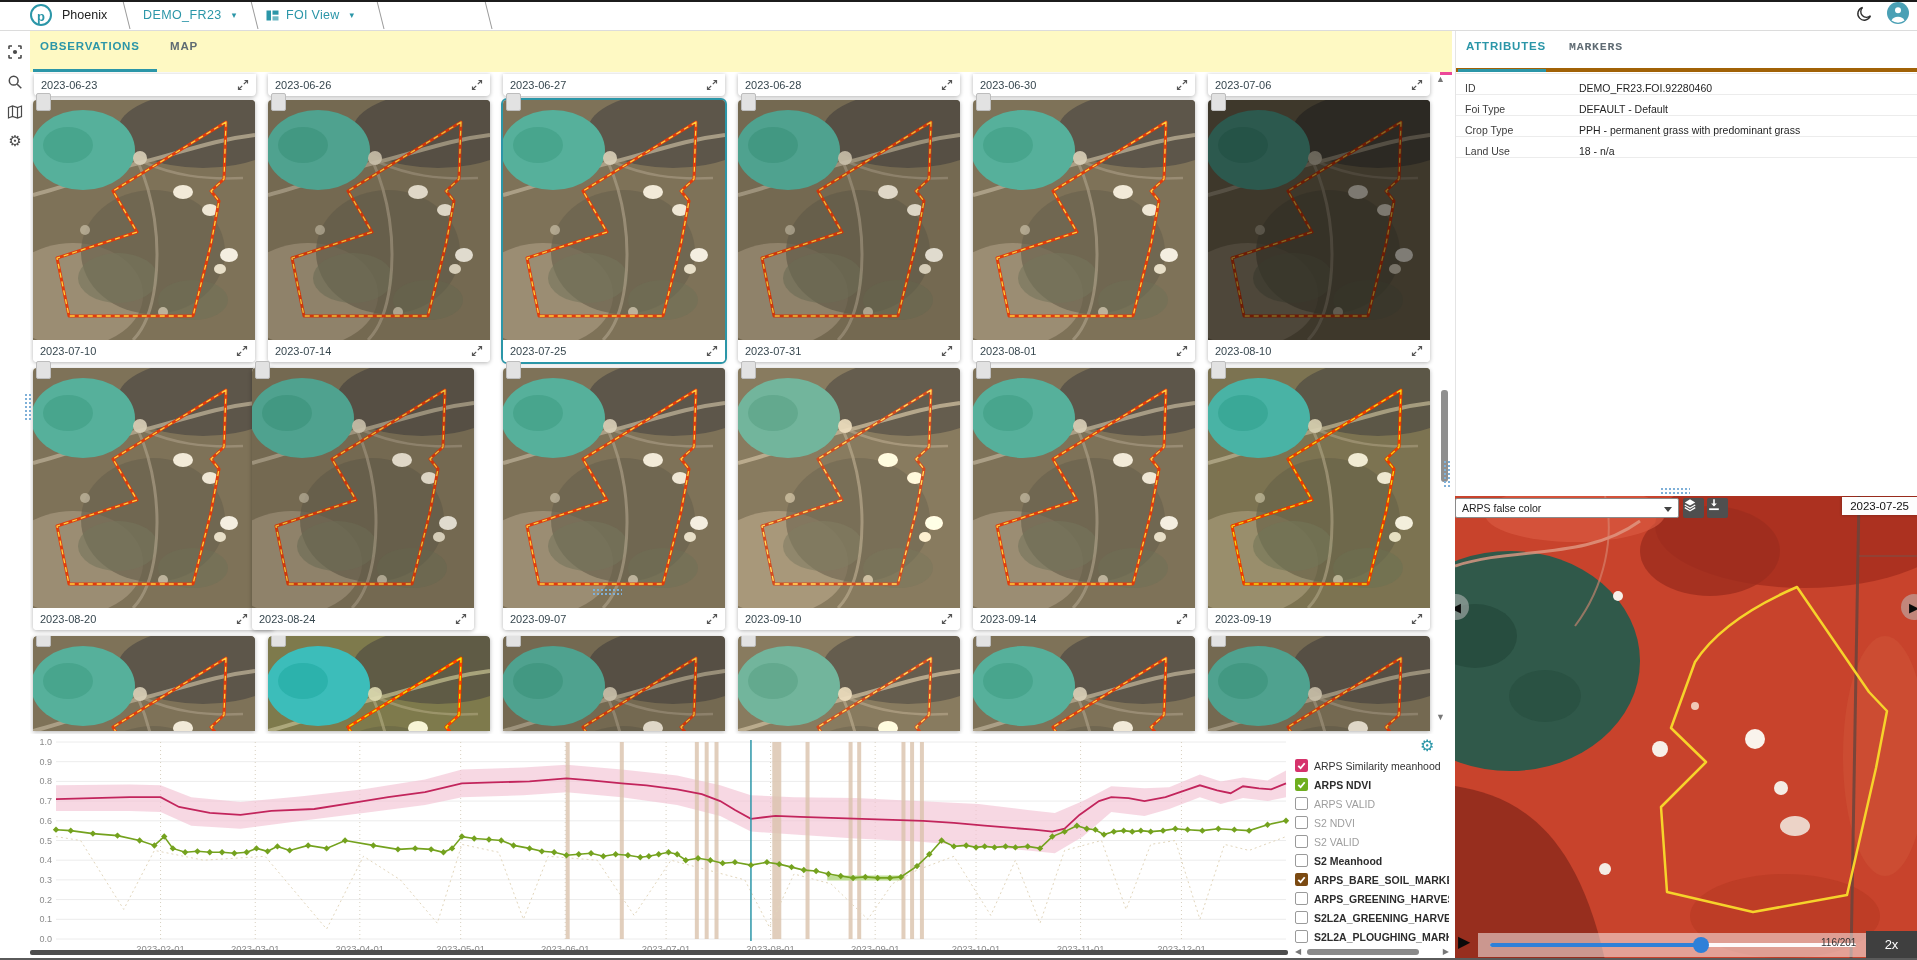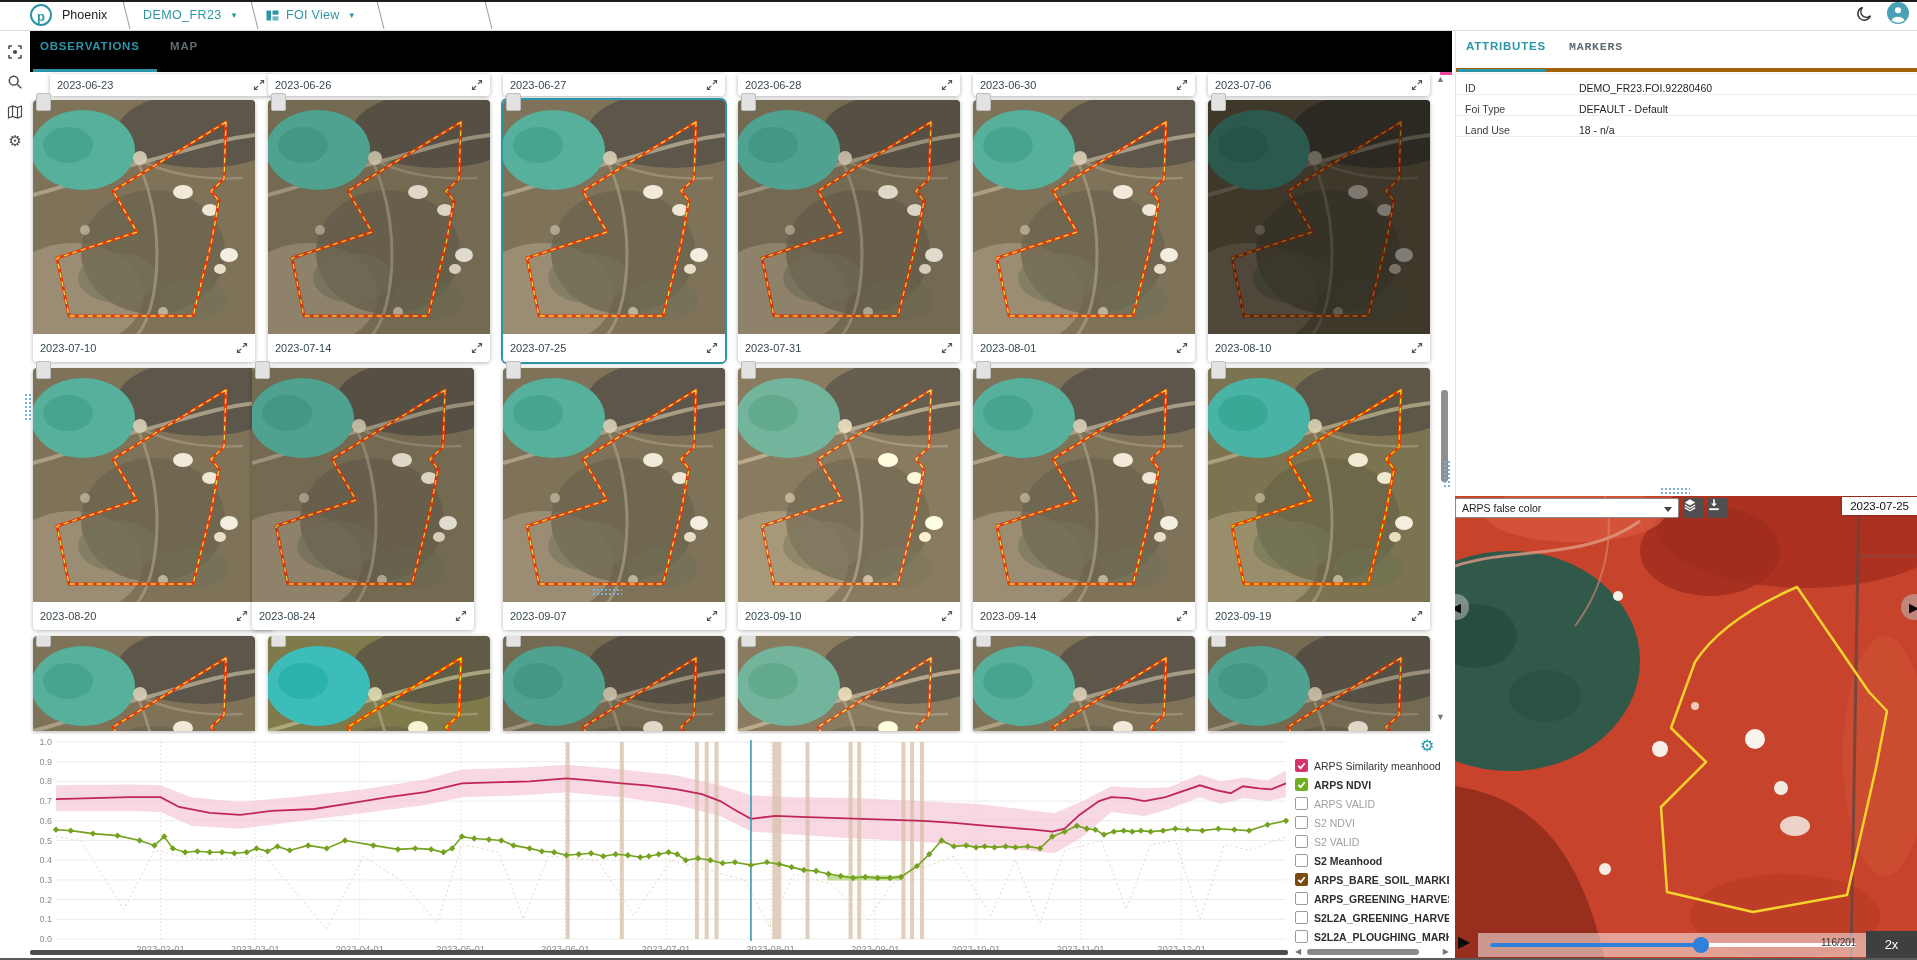--- a/index.html
+++ b/index.html
@@ -18,35 +18,35 @@
   #view-menu{left:266px;color:#2b96a8;letter-spacing:.3px;font-weight:500;}
   .caret{color:#2b96a8;font-size:9px;margin-left:10px;}
   .foi-ico{width:13px;height:13px;margin-right:7px;display:inline-block;}
   #nav-right{position:absolute;right:8px;top:0;height:30px;display:flex;align-items:center;gap:14px;}
 
   
   #rail{position:absolute;left:0;top:30px;width:30px;height:930px;background:#fff;z-index:40;}
   .rail-ico{position:absolute;left:7px;width:16px;height:16px;color:#4a4a4a;text-align:center;}
 
   
-  #left-tabs{position:absolute;left:30px;top:30px;width:1422px;height:42px;background:#000000;border-bottom:3px solid #ec4899;}
+  #left-tabs{position:absolute;left:30px;top:30px;width:1422px;height:42px;background:#fef9c3;border-bottom:3px solid #ec4899;}
   .tab{position:absolute;top:10px;font-size:11.5px;letter-spacing:.8px;font-weight:600;cursor:pointer;}
   #tab-observations{left:10px;color:#2b96a8;}
   #tab-map{left:140px;color:#5f6b73;}
   #tab-indicator{position:absolute;left:3px;top:39px;width:124px;height:3px;background:#2b96a8;}
 
   
   #grid{position:absolute;left:30px;top:72px;width:1410px;height:662px;overflow:hidden;background:#fff;}
   .card,.clip-footer,.clip-card{position:absolute;background:#fff;box-shadow:0 1px 4px rgba(0,0,0,.3);border-radius:4px;}
   .card{width:222px;height:262px;}
   .card.selected{outline:2px solid #2b96a8;}
   .clip-footer{width:222px;height:22px;border-radius:0 0 4px 4px;}
   .clip-card{width:222px;height:95px;overflow:hidden;border-radius:4px 4px 0 0;}
   .tile-img{position:absolute;left:0;top:0;width:222px;height:240px;overflow:hidden;border-radius:4px 4px 0 0;}
-  .card-footer{position:absolute;left:0;bottom:0;width:222px;height:28px;display:flex;align-items:center;justify-content:space-between;
+  .card-footer{position:absolute;left:0;bottom:0;width:222px;height:22px;display:flex;align-items:center;justify-content:space-between;
                padding:0 7px;box-sizing:border-box;background:#fff;border-radius:0 0 4px 4px;gap:36px;}
   .clip-footer{display:flex;align-items:center;justify-content:space-between;padding:0 7px;box-sizing:border-box;}
   .tile-date{font-size:11px;color:#37474f;}
   .expand-btn{width:12px;height:12px;cursor:pointer;flex:0 0 auto;}
   .corner-check{position:absolute;left:3px;top:-7px;width:13px;height:16px;background:#e2e2e2;border:1px solid #bdbdbd;border-radius:2px;z-index:3;}
   .tone-dark{filter:brightness(.52) saturate(.9) contrast(1.05);}
   .tone-dim{filter:brightness(.92);}
   .tone-warm{filter:sepia(.22) brightness(1.03);}
   .tone-green{filter:hue-rotate(14deg) saturate(1.45) brightness(1.04);}
   .tone-greenish{filter:hue-rotate(7deg) saturate(1.2);}
@@ -209,21 +209,21 @@
     <span class="rail-ico" style="top:103px;font-size:15px;line-height:16px">⚙</span>
   </div>
 
   <div id="left-tabs">
     <div class="tab" id="tab-observations">OBSERVATIONS</div>
     <div class="tab" id="tab-map">MAP</div>
     <div id="tab-indicator"></div>
   </div>
 
   <div id="grid">
-      <div class="clip-footer" style="left: 20px; top: 2px;">
+      <div class="clip-footer" style="left: 4px; top: 2px;">
         <span class="tile-date">2023-06-23</span>
         <svg class="expand-btn" viewBox="0 0 12 12">
   <path d="M7.5,1.5 H10.5 V4.5 M10.5,1.5 L6.8,5.2 M4.5,10.5 H1.5 V7.5 M1.5,10.5 L5.2,6.8" stroke="#555" stroke-width="1.2" fill="none"></path>
         </svg>
       </div>
       <div class="clip-footer" style="left: 238px; top: 2px;">
         <span class="tile-date">2023-06-26</span>
         <svg class="expand-btn" viewBox="0 0 12 12">
   <path d="M7.5,1.5 H10.5 V4.5 M10.5,1.5 L6.8,5.2 M4.5,10.5 H1.5 V7.5 M1.5,10.5 L5.2,6.8" stroke="#555" stroke-width="1.2" fill="none"></path>
         </svg>
@@ -693,20 +693,24 @@
     <div id="attr-rows">
         <div class="attr-row">
           <div class="attr-label">ID</div>
                    <div class="attr-value">DEMO_FR23.FOI.92280460</div>
         </div>
         <div class="attr-row">
           <div class="attr-label">Foi Type</div>
                    <div class="attr-value">DEFAULT - Default</div>
         </div>
         <div class="attr-row">
+          <div class="attr-label">Crop Type</div>
+                   <div class="attr-value">PPH - permanent grass with predominant grass</div>
+        </div>
+        <div class="attr-row">
           <div class="attr-label">Land Use</div>
                    <div class="attr-value">18 - n/a</div>
         </div>
       </div>
   </div>
 
   <div id="viewer">
     <svg width="462" height="464" viewBox="0 0 462 464">
       <rect x="0" y="0" width="462" height="464" fill="#c8432c"></rect>
       <ellipse cx="350" cy="30" rx="150" ry="62" fill="#a8301f" opacity="0.9"></ellipse>

